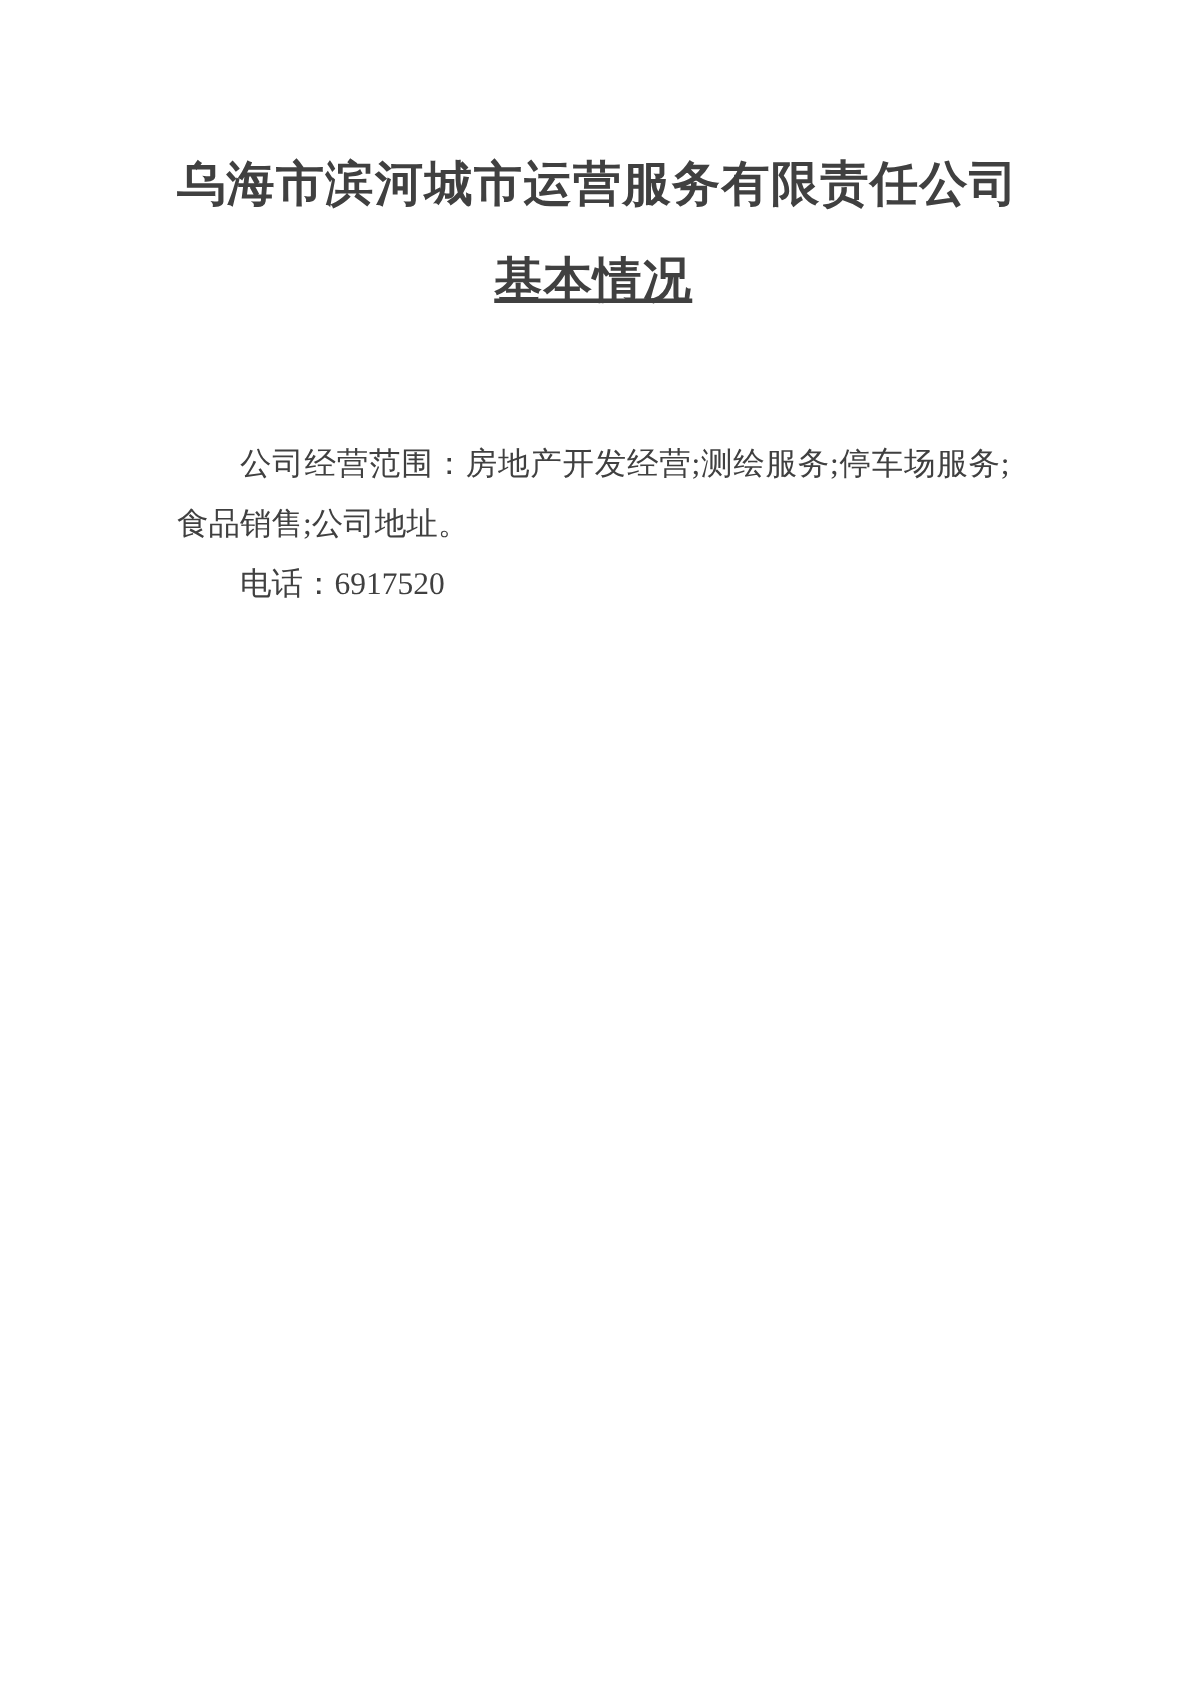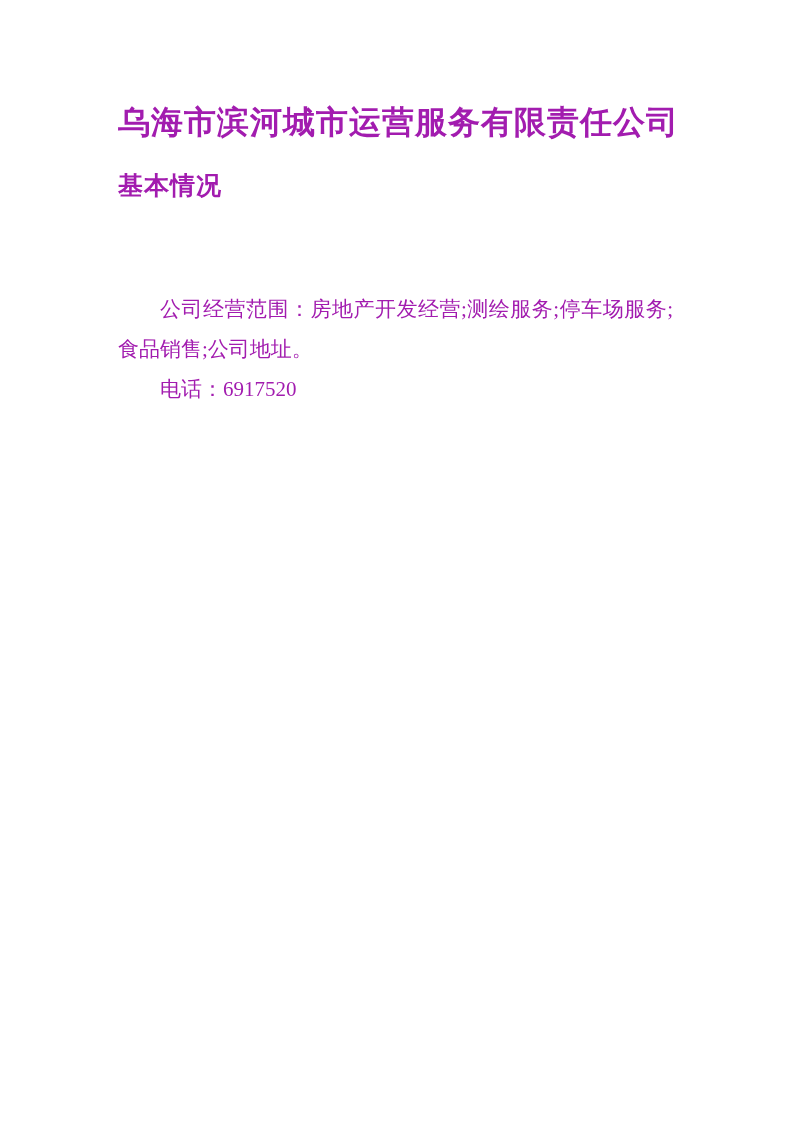--- a/index.html
+++ b/index.html
@@ -5,41 +5,43 @@
   html, body {
     margin: 0;
     padding: 0;
     background: #ffffff;
   }
   .page {
     position: relative;
     width: 793px;
     height: 1122px;
     background: #ffffff;
-    color: #a21caf;
+    color: #404040;
     font-family: "Liberation Serif", "DejaVu Serif", serif;
     box-sizing: border-box;
     padding: 102px 120px 0 118px;
     overflow: hidden;
   }
   .doc-title {
     margin: 0;
     font-size: 32px;
     font-weight: bold;
     line-height: 40px;
     text-align: center;
     letter-spacing: 1px;
     white-space: nowrap;
   }
   .doc-subtitle {
     margin: 24px 0 0 0;
-    font-size: 25px;
+    font-size: 32px;
     font-weight: bold;
     line-height: 40px;
+    text-align: center;
     letter-spacing: 1px;
+    text-decoration: underline;
   }
   .doc-body {
     margin-top: 84px;
     font-size: 21px;
     line-height: 39.8px;
     text-align: justify;
     text-justify: inter-character;
   }
   .doc-body p {
     margin: 0;

